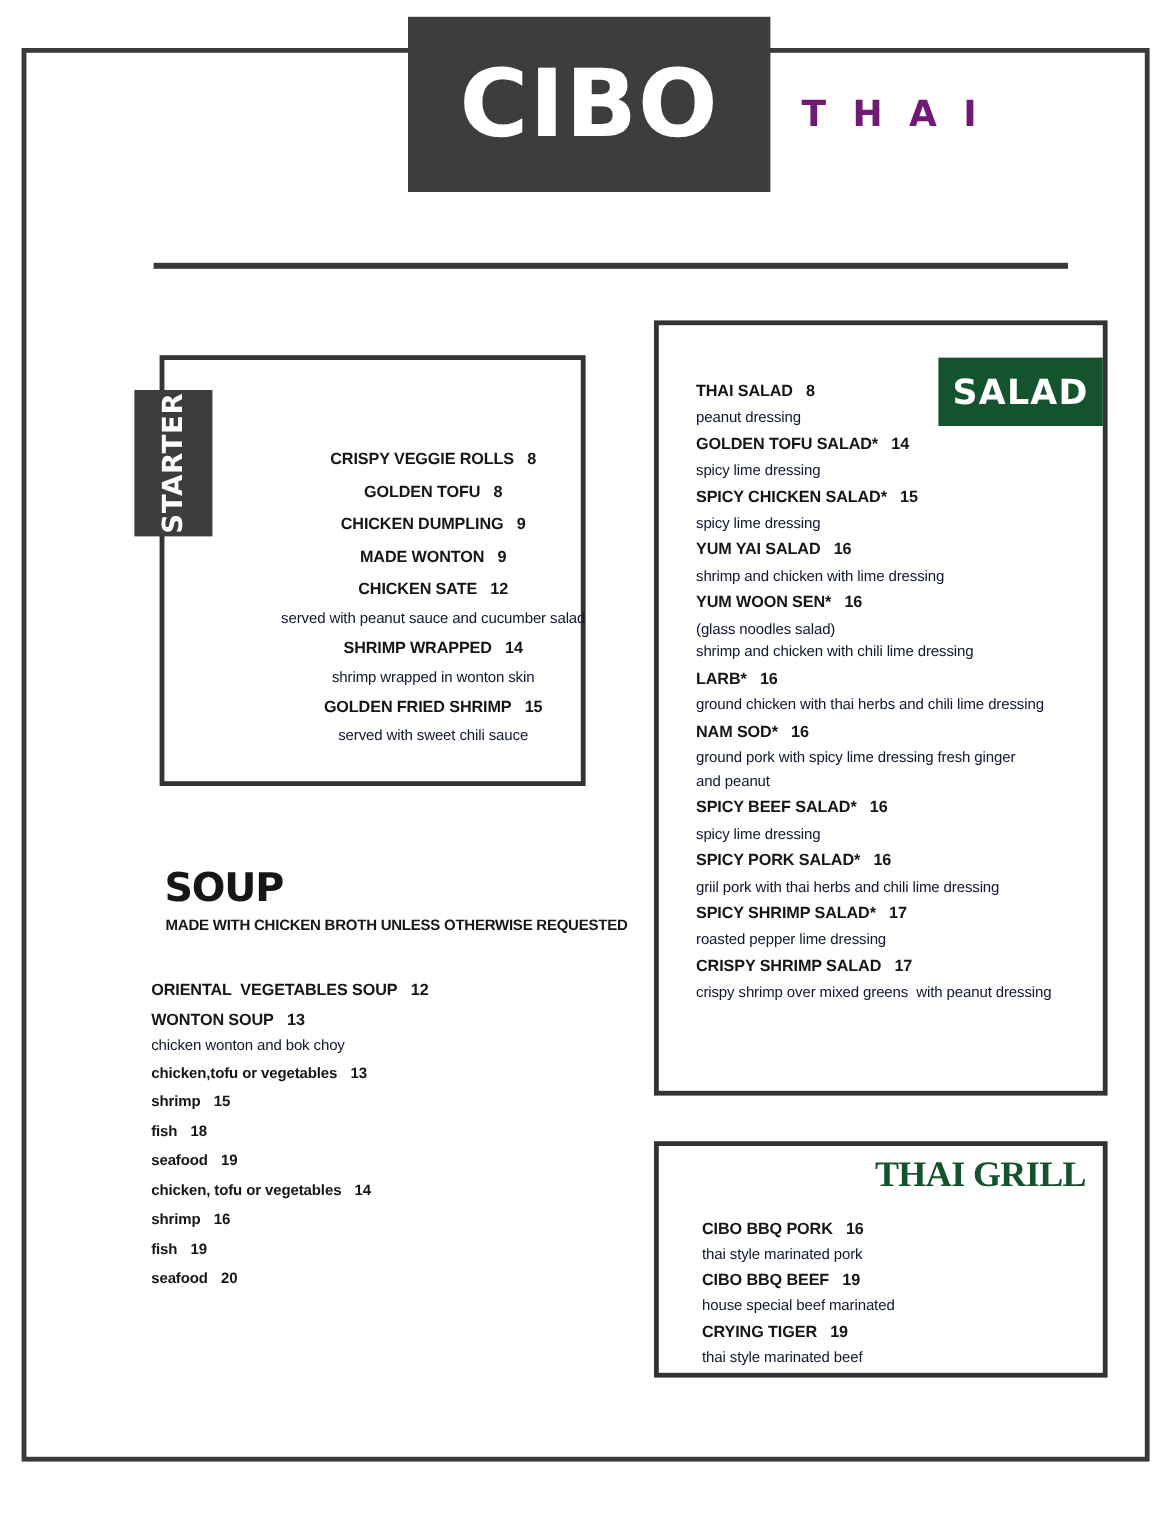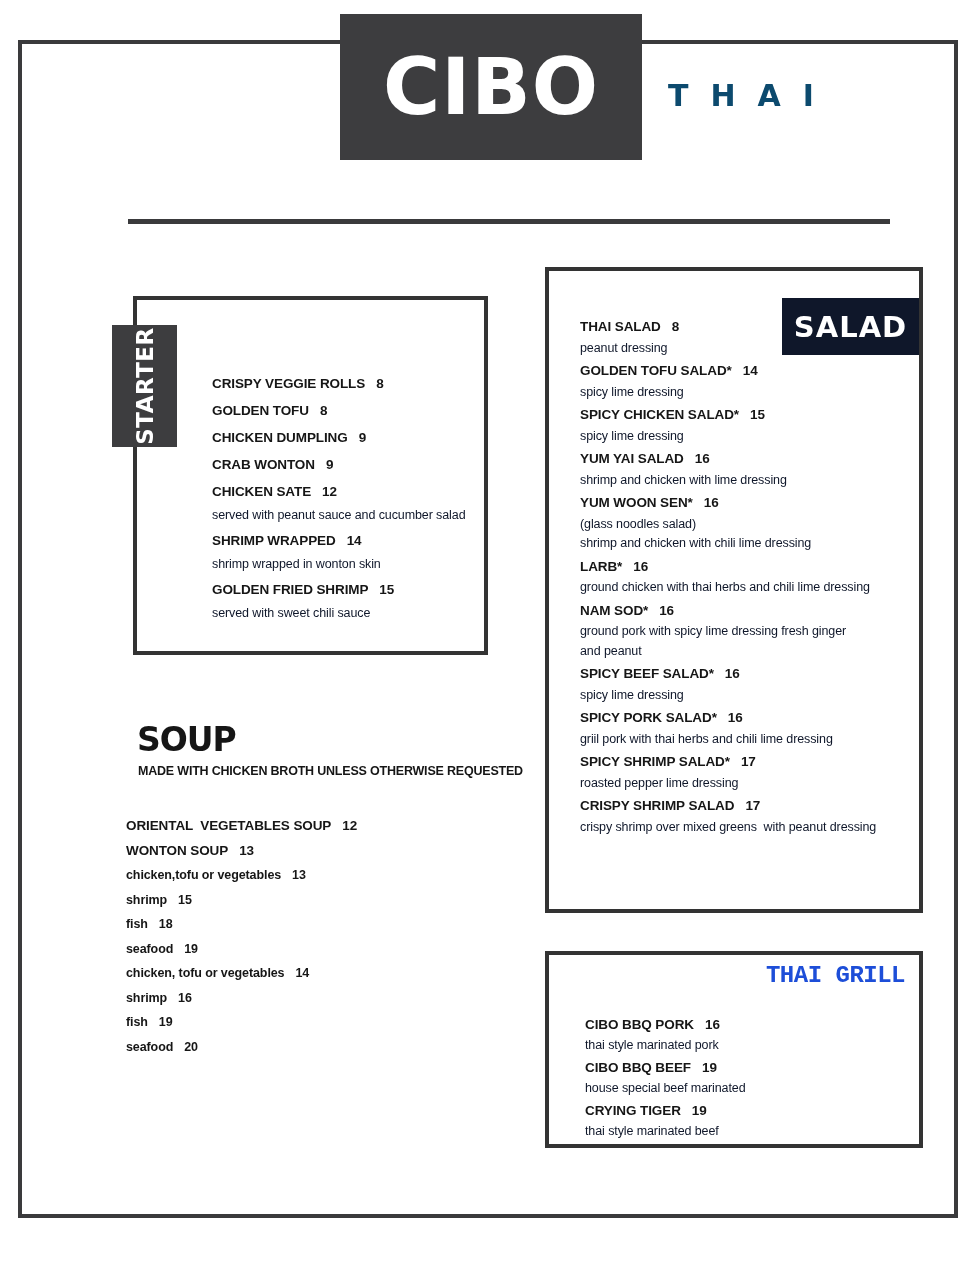--- a/index.html
+++ b/index.html
@@ -16,21 +16,21 @@
     position:absolute;left:340px;top:14px;width:302px;height:146px;
     background:#3d3d3f;display:flex;align-items:center;justify-content:center;
   }
   .brand-logo{
     font-family:"DejaVu Sans",sans-serif;font-weight:800;font-size:78px;
     color:#ffffff;letter-spacing:1px;
   }
   .brand-thai{
     position:absolute;left:668px;top:78px;
     font-family:"DejaVu Sans",sans-serif;font-weight:800;font-size:30px;
-    color:#0c4a6e;letter-spacing:22px;
+    color:#701a75;letter-spacing:22px;
   }
   .divider{position:absolute;left:128px;top:219px;width:762px;height:5px;background:#3a3a3c;}
 
   
   .starter-box{
     position:absolute;left:133px;top:296px;width:355px;height:359px;
     border:4px solid #333333;box-sizing:border-box;background:transparent;
   }
   .starter-label{
     position:absolute;left:112px;top:325px;width:65px;height:122px;background:#3d3d3f;
@@ -50,42 +50,42 @@
     position:absolute;left:138px;top:764px;
     font-size:12.5px;font-weight:700;letter-spacing:-0.2px;
   }
 
   
   .salad-box{
     position:absolute;left:545px;top:267px;width:378px;height:646px;
     border:4px solid #333333;box-sizing:border-box;
   }
   .salad-label{
-    position:absolute;left:782px;top:298px;width:137px;height:57px;background:#0f172a;
+    position:absolute;left:782px;top:298px;width:137px;height:57px;background:#14532d;
     display:flex;align-items:center;justify-content:center;
   }
   .salad-label span{
     color:#ffffff;font-family:"DejaVu Sans",sans-serif;font-weight:800;
     font-size:29px;letter-spacing:1px;
   }
 
   
   .grill-box{
     position:absolute;left:545px;top:951px;width:378px;height:197px;
     border:4px solid #333333;box-sizing:border-box;
   }
   .grill-title{
     position:absolute;left:545px;top:962px;width:360px;text-align:right;
-    font-family:Liberation Mono, monospace;font-weight:800;font-size:24px;
-    letter-spacing:-0.5px;color:#1d4ed8;
+    font-family:Liberation Serif, serif;font-weight:800;font-size:30px;
+    letter-spacing:-0.5px;color:#14532d;
   }
 
   
   .rows{position:absolute;}
-  .starter-rows{left:212px;top:374px;width:262px;}
+  .starter-rows{left:230px;top:374px;width:262px;text-align:center;}
   .soup-rows{left:126px;top:806px;width:390px;margin-top:10px;}
   .salad-rows{left:580px;top:317px;width:338px;}
   .grill-rows{left:585px;top:1015px;width:325px;}
 
   .row{white-space:pre-wrap;letter-spacing:-0.1px;}
   .row.item .name,.row.item .price{font-weight:700;font-size:13.5px;line-height:14px;}
   .row.item .paren{font-weight:700;font-size:12.5px;}
   .row.variant .name,.row.variant .price{font-weight:700;font-size:12.5px;line-height:13px;}
   .row .price{margin-left:11px;}
   .row.desc{font-size:12.5px;line-height:13px;font-weight:400;color:#0f172a;}
@@ -107,34 +107,35 @@
   <div class="divider"></div>
 
   <div class="starter-box"></div>
   <div class="starter-label">
     <span class="vertical-text">STARTER</span>
   </div>
   <div class="rows starter-rows">
       <div class="row item"><span class="name">CRISPY VEGGIE ROLLS</span><span class="price">8</span></div>
       <div class="row item"><span class="name">GOLDEN TOFU</span><span class="price">8</span></div>
       <div class="row item"><span class="name">CHICKEN DUMPLING</span><span class="price">9</span></div>
-      <div class="row item"><span class="name">CRAB WONTON</span><span class="price">9</span></div>
+      <div class="row item"><span class="name">MADE WONTON</span><span class="price">9</span></div>
       <div class="row item"><span class="name">CHICKEN SATE</span><span class="price">12</span></div>
       <div class="row desc"><span class="desc-text">served with peanut sauce and cucumber salad</span></div>
       <div class="row item"><span class="name">SHRIMP WRAPPED</span><span class="price">14</span></div>
       <div class="row desc"><span class="desc-text">shrimp wrapped in wonton skin</span></div>
       <div class="row item"><span class="name">GOLDEN FRIED SHRIMP</span><span class="price">15</span></div>
       <div class="row desc"><span class="desc-text">served with sweet chili sauce</span></div>
     </div>
 
   <div class="soup-title">SOUP</div>
   <div class="soup-subtitle">MADE WITH CHICKEN BROTH UNLESS OTHERWISE REQUESTED</div>
   <div class="rows soup-rows">
       <div class="row item"><span class="name">ORIENTAL  VEGETABLES SOUP</span><span class="price">12</span></div>
       <div class="row item"><span class="name">WONTON SOUP</span><span class="price">13</span></div>
+      <div class="row desc"><span class="desc-text">chicken wonton and bok choy</span></div>
       <div class="row variant"><span class="name">chicken,tofu or vegetables</span><span class="price">13</span></div>
       <div class="row variant"><span class="name">shrimp</span><span class="price">15</span></div>
       <div class="row variant"><span class="name">fish</span><span class="price">18</span></div>
       <div class="row variant"><span class="name">seafood</span><span class="price">19</span></div>
       <div class="row variant"><span class="name">chicken, tofu or vegetables</span><span class="price">14</span></div>
       <div class="row variant"><span class="name">shrimp</span><span class="price">16</span></div>
       <div class="row variant"><span class="name">fish</span><span class="price">19</span></div>
       <div class="row variant"><span class="name">seafood</span><span class="price">20</span></div>
     </div>
 

